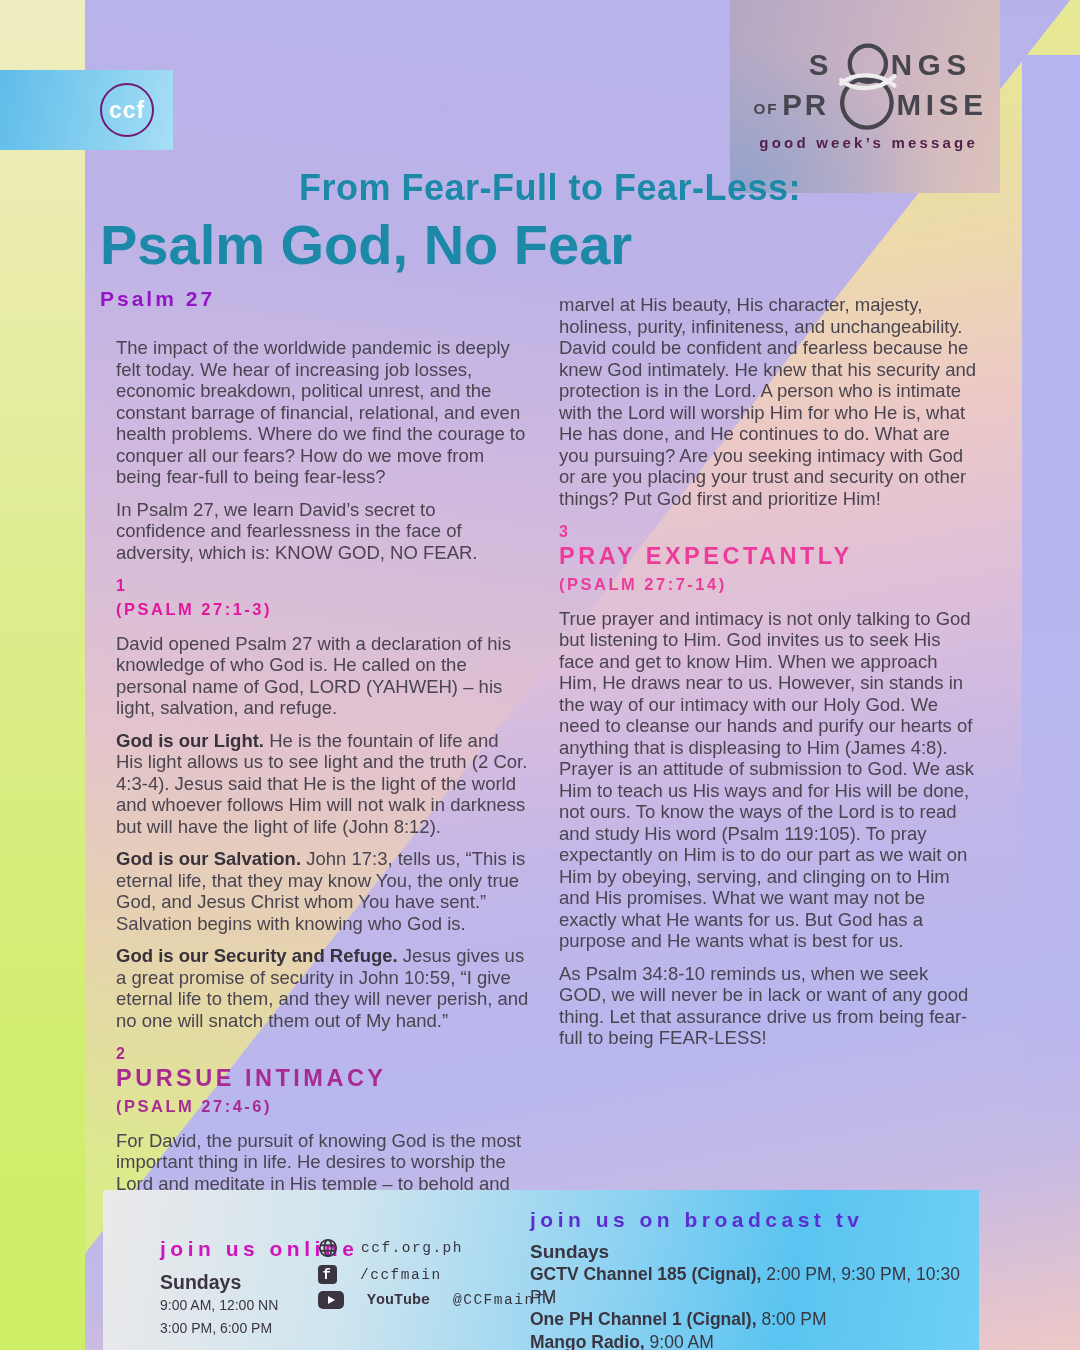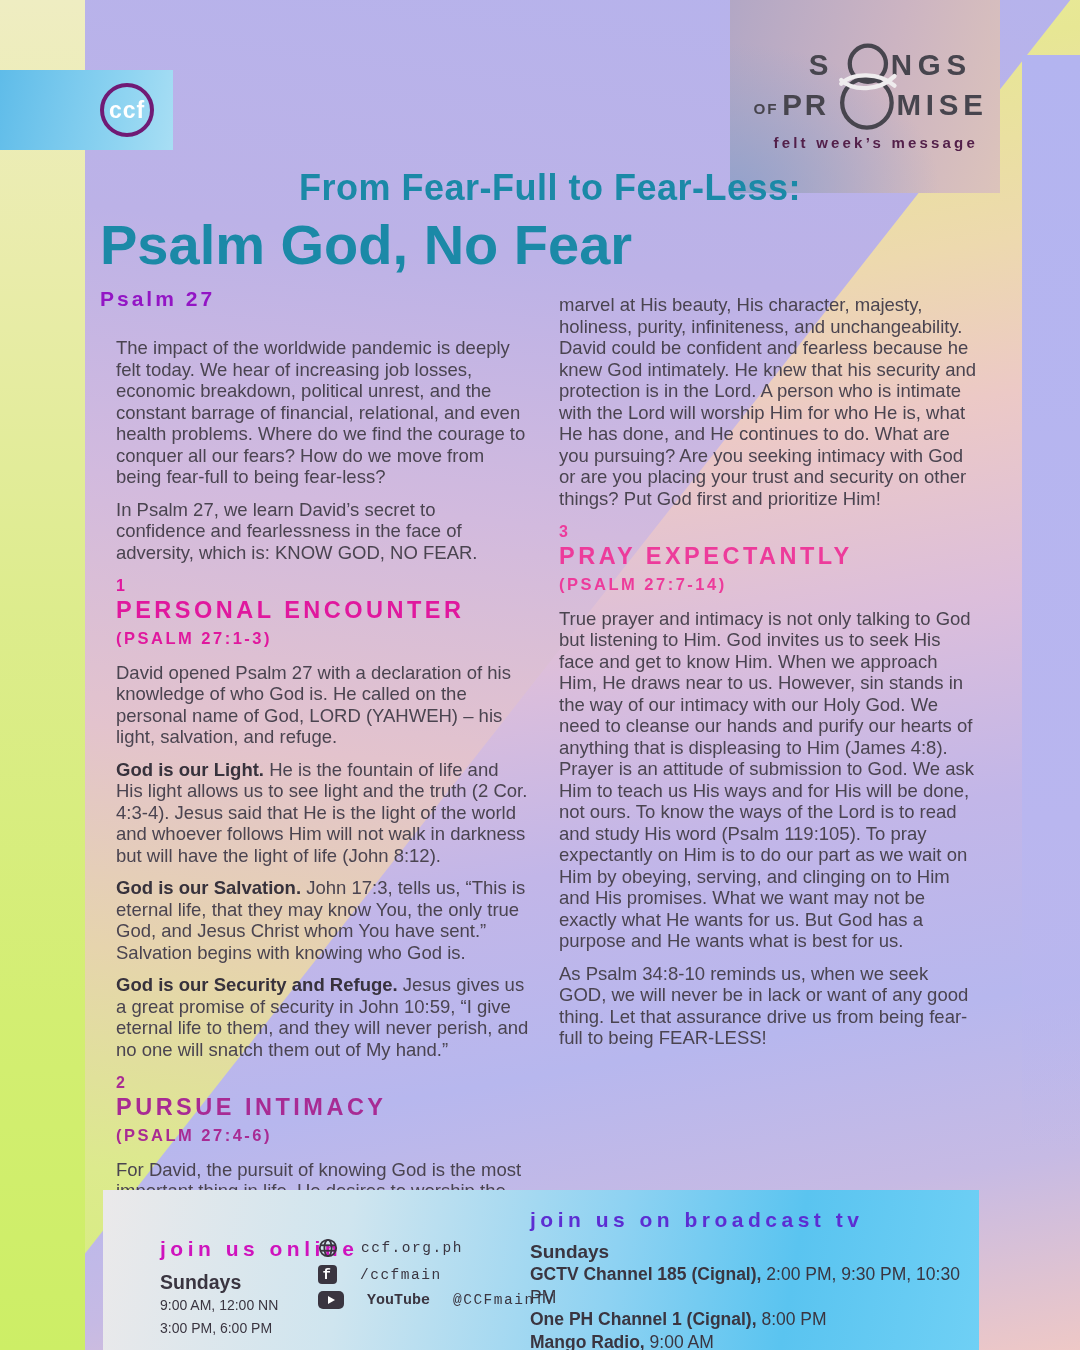--- a/index.html
+++ b/index.html
@@ -18,21 +18,21 @@
       #e6d4ad 72%, #dcea8d 87%, #d5ee7a 100%);}
   .left-strip{position:absolute;left:0;top:0;width:85px;height:1350px;
     background:linear-gradient(180deg,#efedc2 0%,#e9ecaa 20%,#ddec8d 45%,#d3ee72 75%,#cdee66 100%);}
   .right-band{position:absolute;left:1022px;top:55px;width:58px;height:1095px;
     background:linear-gradient(180deg,#b3b4f0 0%,#b9b6ef 70%,rgba(196,187,238,0) 100%);}
 
   
   .ccf-band{position:absolute;left:0;top:70px;width:173px;height:80px;
     background:linear-gradient(100deg,#5fbce9 0%,#8fd4f1 70%,#a8def4 100%);}
   .ccf-circle{position:absolute;left:100px;top:83px;width:54px;height:54px;
-    border:4px solid #701a75;border-radius:50%;box-sizing:border-box;
+    border:2px solid #701a75;border-radius:50%;box-sizing:border-box;
     display:flex;align-items:center;justify-content:center;
     color:#fff;font-weight:700;font-size:23px;letter-spacing:1px;}
   .logo-box{position:absolute;left:730px;top:0;width:270px;height:193px;
     background:radial-gradient(at 0% 100%, rgba(140,160,205,.85) 0%, rgba(140,160,205,0) 55%),
                linear-gradient(105deg,#b2a7c5 0%,#ccb4c2 55%,#dcc3bb 100%);}
   .sop-svg{position:absolute;left:16px;top:36px;}
   .sop-svg text{fill:#47454e;font-family:"Liberation Sans",sans-serif;font-weight:700;}
   .tagline{position:absolute;left:690px;top:134px;width:288px;text-align:right;
     font-size:15px;font-weight:700;letter-spacing:3.2px;color:var(--tagline-maroon);}
 
@@ -101,34 +101,33 @@
       <circle cx="127" cy="70" r="26" fill="none" stroke="#47454e" stroke-width="4.5"></circle>
       <text x="66" y="41" font-size="31">S</text>
       <text x="152" y="41" font-size="31" letter-spacing="6">NGS</text>
       <text x="8" y="82" font-size="16" letter-spacing="2">OF</text>
       <text x="38" y="83" font-size="31" letter-spacing="3">PR</text>
       <text x="158" y="83" font-size="31" letter-spacing="5">MISE</text>
       <path d="M100 50 C 112 38, 140 38, 156 52" fill="none" stroke="#efecee" stroke-width="4.5" stroke-linecap="round"></path>
       <path d="M100 46 C 112 58, 140 58, 156 42" fill="none" stroke="#efecee" stroke-width="4.5" stroke-linecap="round"></path>
     </svg>
   </div>
-  <div class="tagline">felt week’s message</div>
+  <div class="tagline">good week’s message</div>
 
   <div class="title-block">
     <div class="kicker">From Fear-Full to Fear-Less:</div>
     <div class="main-title">Psalm God, No Fear</div>
     <div class="psalm">Psalm 27</div>
   </div>
 
   <div class="col col-left">
     <p>The impact of the worldwide pandemic is deeply felt today. We hear of increasing job losses, economic breakdown, political unrest, and the constant barrage of financial, relational, and even health problems. Where do we find the courage to conquer all our fears? How do we move from being fear-full to being fear-less?</p>
     <p>In Psalm 27, we learn David’s secret to confidence and fearlessness in the face of adversity, which is: KNOW GOD, NO FEAR.</p>
     <div class="sec sec-1">
       <div class="num">1</div>
-      <div class="ttl">PERSONAL ENCOUNTER</div>
       <div class="ref">(PSALM 27:1-3)</div>
     </div>
     <p>David opened Psalm 27 with a declaration of his knowledge of who God is. He called on the personal name of God, LORD (YAHWEH) – his light, salvation, and refuge.</p>
     <p><b>God is our Light.</b> <span>He is the fountain of life and His light allows us to see light and the truth (2 Cor. 4:3-4). Jesus said that He is the light of the world and whoever follows Him will not walk in darkness but will have the light of life (John 8:12).</span></p>
     <p><b>God is our Salvation.</b> <span>John 17:3, tells us, “This is eternal life, that they may know You, the only true God, and Jesus Christ whom You have sent.” Salvation begins with knowing who God is.</span></p>
     <p><b>God is our Security and Refuge.</b> <span>Jesus gives us a great promise of security in John 10:59, “I give eternal life to them, and they will never perish, and no one will snatch them out of My hand.”</span></p>
     <div class="sec sec-2">
       <div class="num">2</div>
       <div class="ttl">PURSUE INTIMACY</div>
       <div class="ref">(PSALM 27:4-6)</div>

